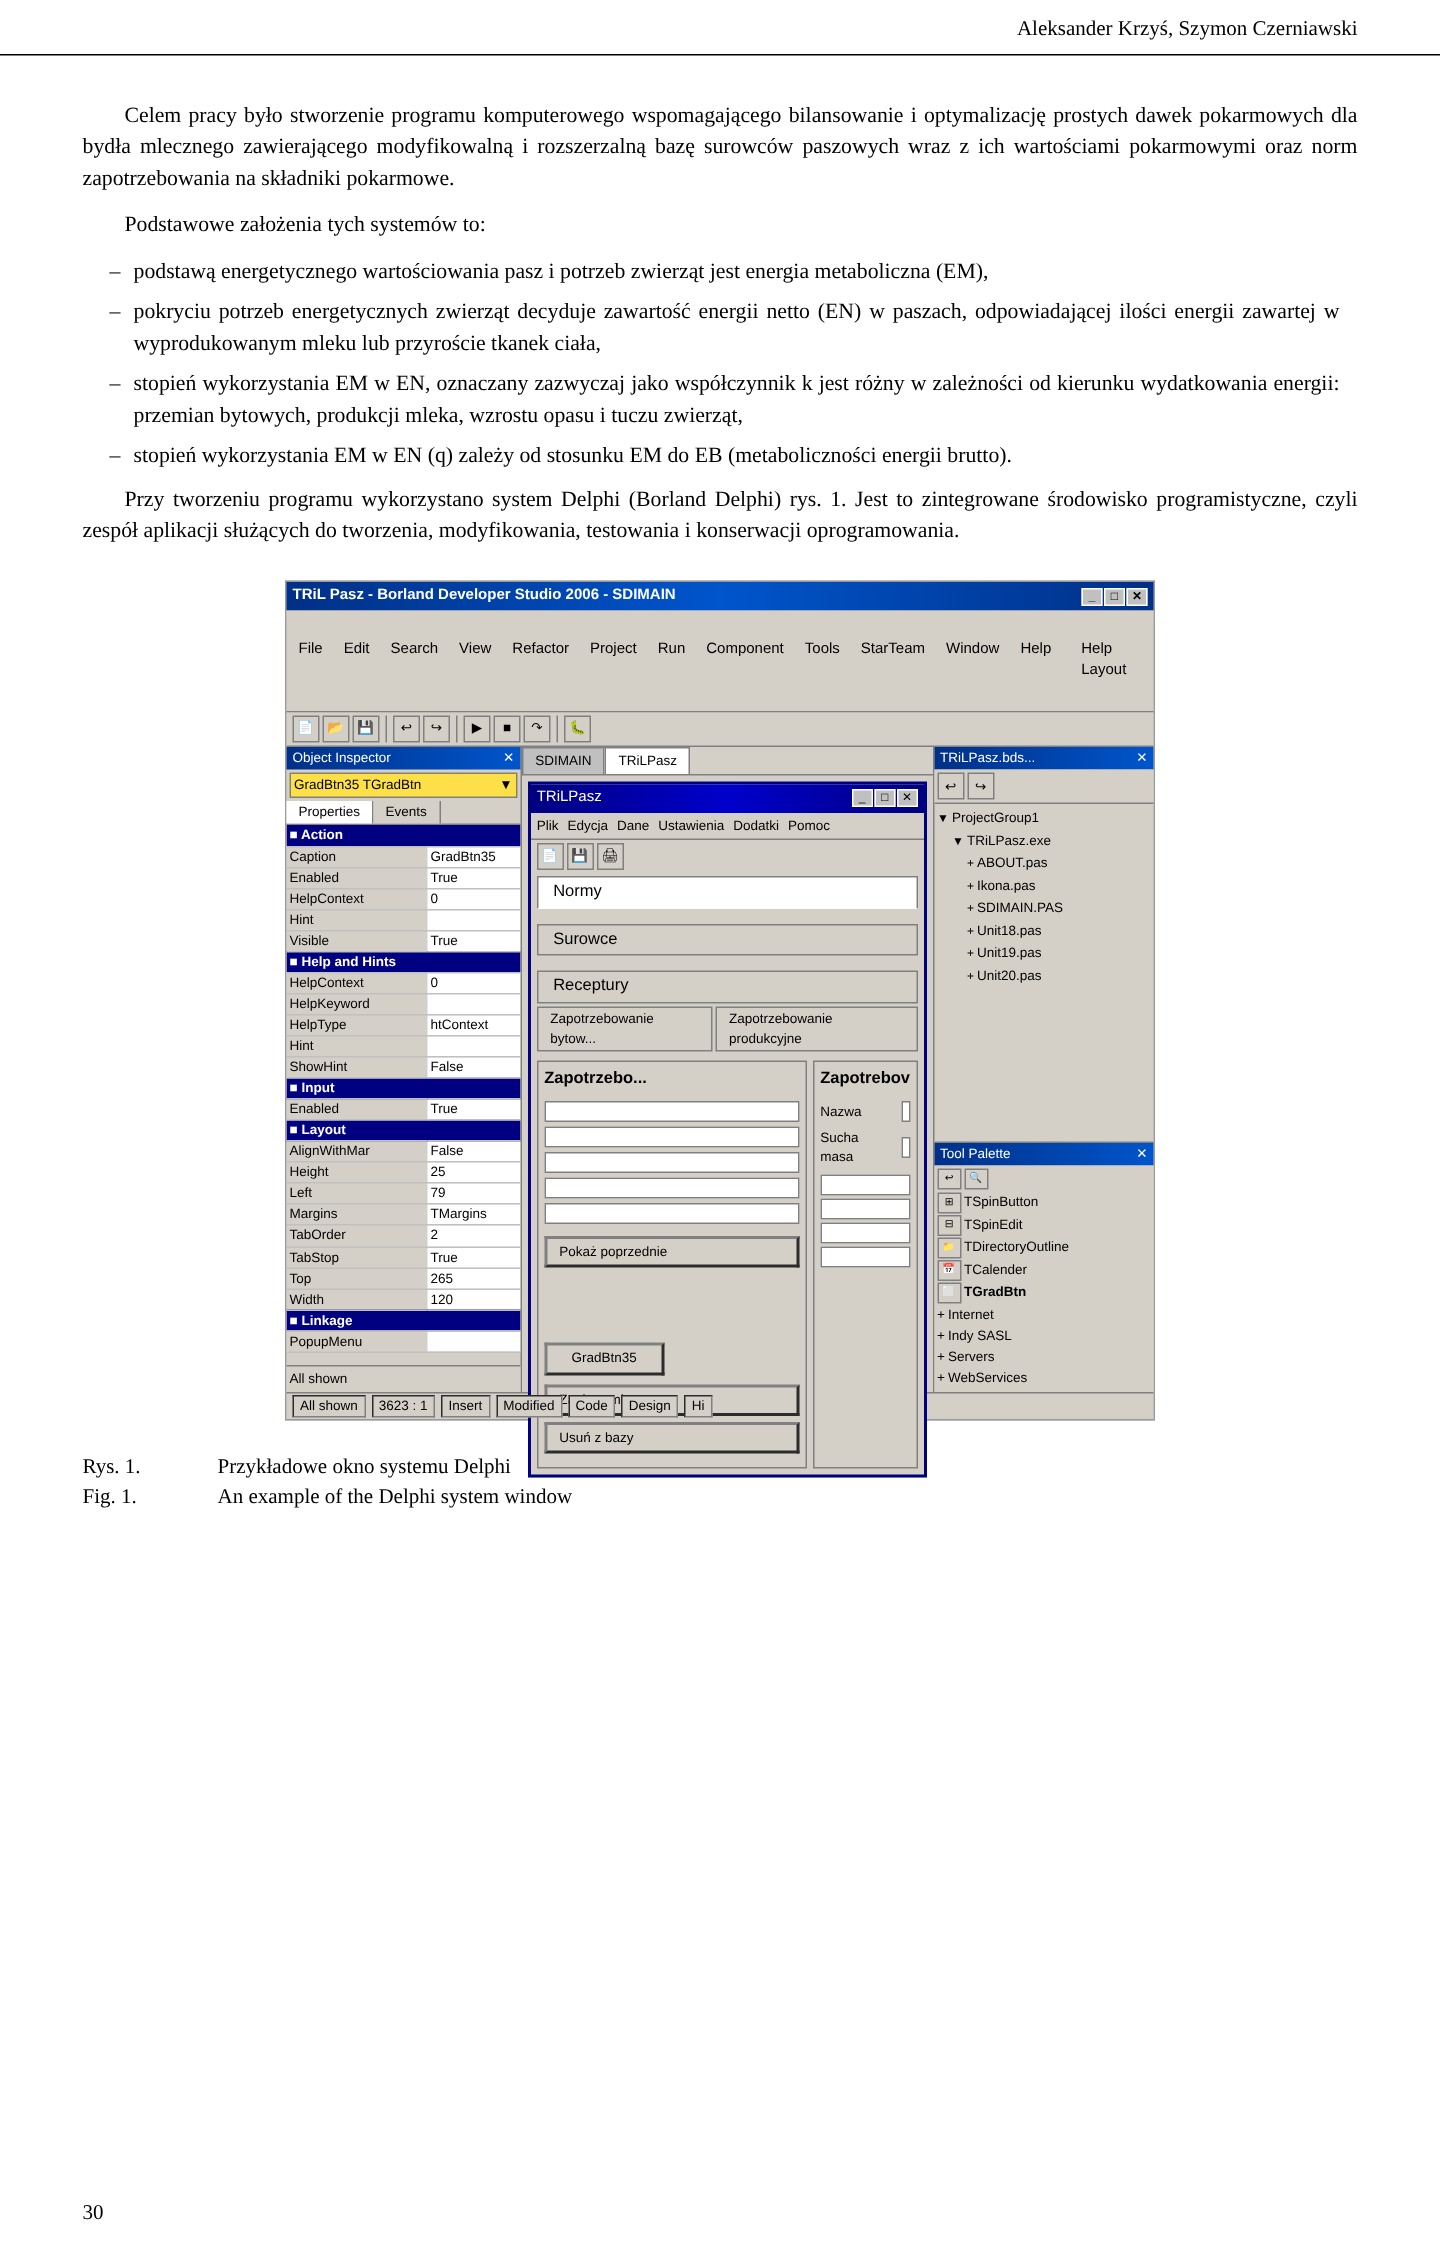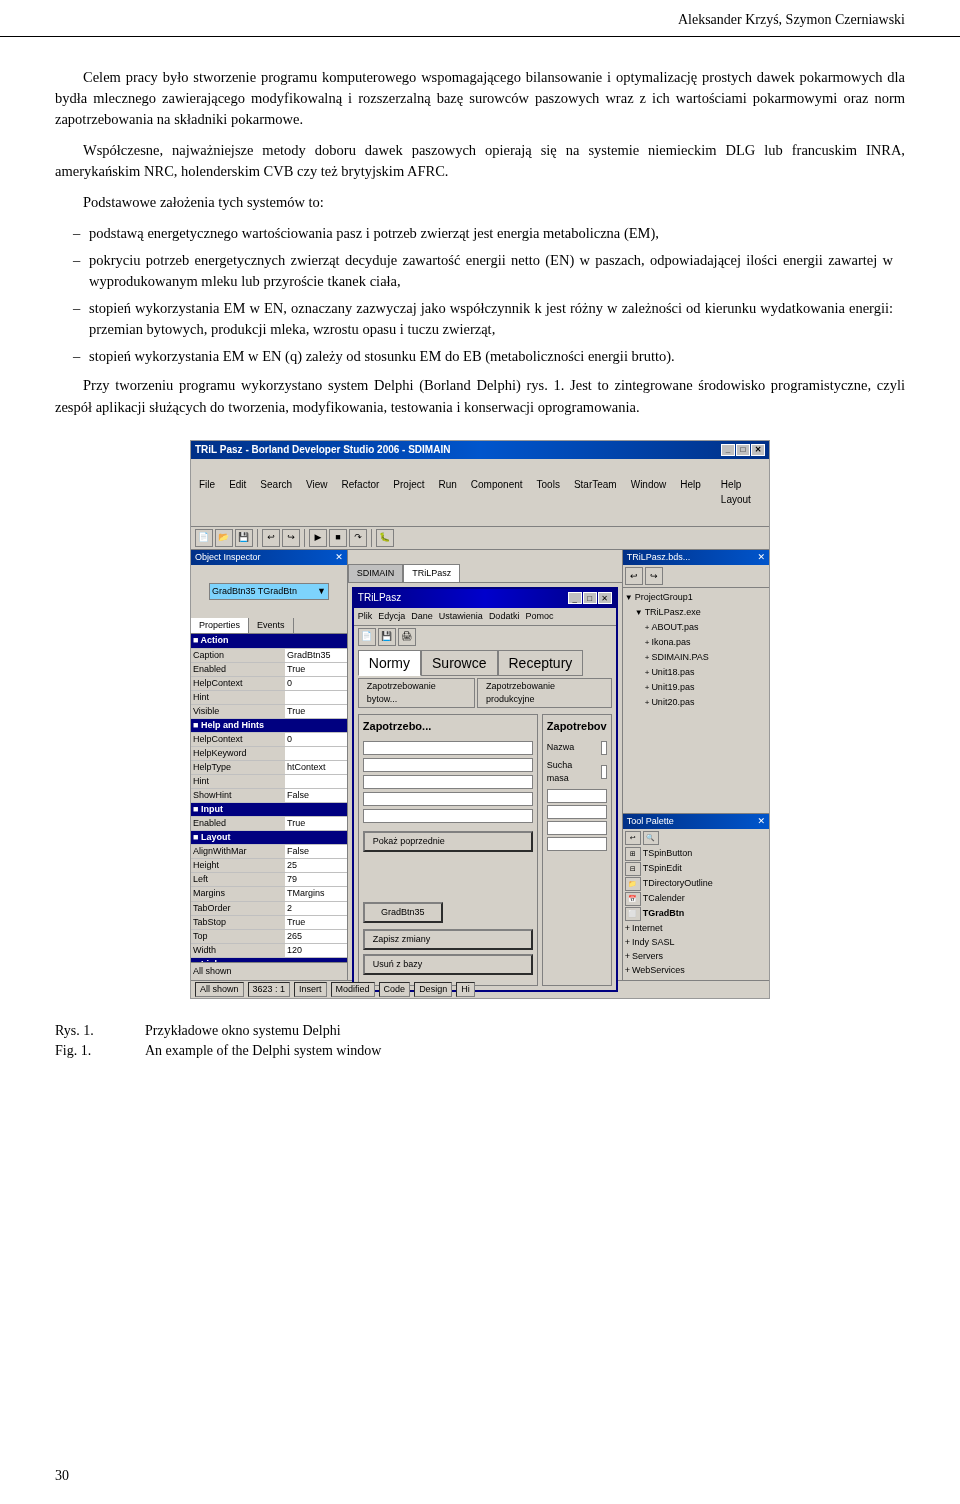--- a/index.html
+++ b/index.html
@@ -155,23 +155,23 @@
     }
     .obj-inspector-title {
       background: linear-gradient(to right, #003087, #0055cc);
       color: #fff;
       padding: 1px 4px;
       font-size: 9px;
       display: flex;
       justify-content: space-between;
     }
     .obj-dropdown {
-      background: #7dd3fc;
+      background: #fde047;
       border: 1px solid #808080;
-      margin: 18px;
+      margin: 2px;
       padding: 1px 2px;
       font-size: 9px;
       display: flex;
       justify-content: space-between;
       align-items: flex-end;
     }
     .obj-tabs {
       display: flex;
       border-bottom: 1px solid #808080;
     }
@@ -218,21 +218,20 @@
       flex-direction: column;
       background: #d4d0c8;
     }
 
     
     .editor-tabs {
       display: flex;
       background: #d4d0c8;
       border-bottom: 1px solid #808080;
       font-size: 9px;
-      margin-top: 14px;
     }
     .editor-tab {
       padding: 2px 8px;
       background: #c0c0c0;
       border: 1px solid #808080;
       border-bottom: none;
       cursor: pointer;
       font-size: 9px;
     }
     .editor-tab.active {
@@ -265,23 +264,24 @@
     }
     .tril-toolbar {
       padding: 2px 4px;
       display: flex;
       gap: 2px;
     }
 
     
     .tril-tabs {
       display: flex;
-      gap: 0;
+      gap: 10px;
       padding: 2px 4px;
-      font-size: 14px;
+      font-size: 11px;
+      flex-direction: column;
     }
     .tril-tab {
       padding: 2px 10px;
       background: #d4d0c8;
       border: 1px solid #808080;
       cursor: pointer;
     }
     .tril-tab.active {
       background: #fff;
       border-bottom: 1px solid #fff;
@@ -423,21 +423,20 @@
 <div class="page">
 
   <div class="header">
     <span>Aleksander Krzyś, Szymon Czerniawski</span>
   </div>
 
   <div class="content">
 
     <p class="indent">Celem pracy było stworzenie programu komputerowego wspomagającego bilansowanie i optymalizację prostych dawek pokarmowych dla bydła mlecznego zawierającego modyfikowalną i rozszerzalną bazę surowców paszowych wraz z ich wartościami pokarmowymi oraz norm zapotrzebowania na składniki pokarmowe.</p>
 
-    <p class="indent">Współczesne, najważniejsze metody doboru dawek paszowych opierają się na systemie niemieckim DLG lub francuskim  INRA, amerykańskim NRC, holenderskim CVB czy też brytyjskim AFRC.</p>
 
     <p class="indent">Podstawowe założenia tych systemów to:</p>
 
     <ul class="dash-list">
       <li>podstawą energetycznego wartościowania pasz i potrzeb zwierząt jest energia metaboliczna (EM),</li>
       <li>pokryciu potrzeb energetycznych zwierząt decyduje zawartość energii netto (EN) w paszach, odpowiadającej ilości energii zawartej  w wyprodukowanym mleku lub przyroście tkanek ciała,</li>
       <li>stopień wykorzystania EM w EN, oznaczany zazwyczaj jako współczynnik k jest różny w zależności od kierunku wydatkowania energii: przemian bytowych, produkcji mleka, wzrostu opasu i tuczu zwierząt,</li>
       <li>stopień wykorzystania EM w EN (q) zależy od stosunku EM do EB (metaboliczności energii brutto).</li>
     </ul>
 

